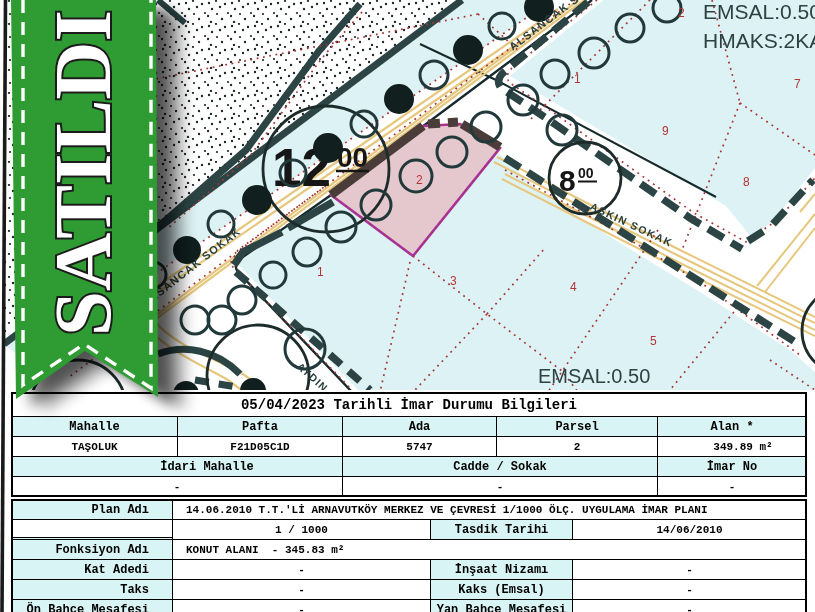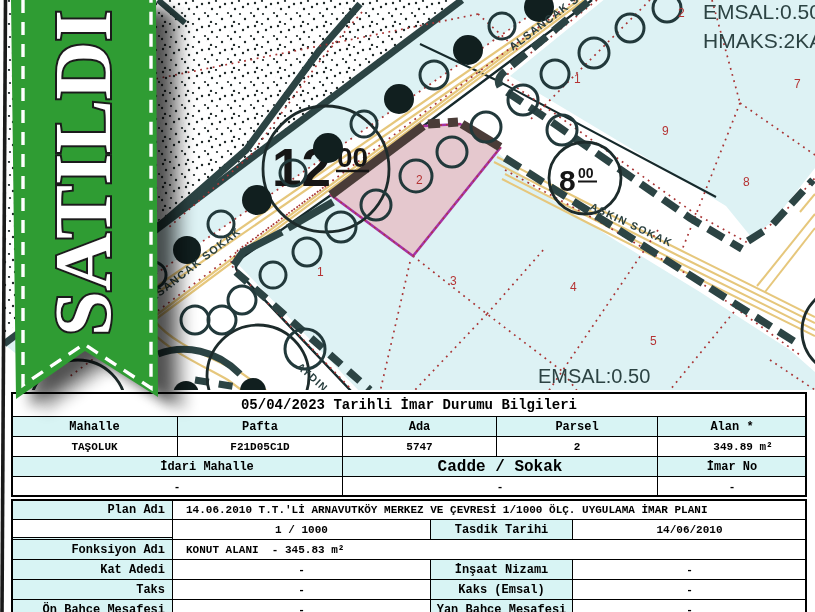--- a/index.html
+++ b/index.html
@@ -5,21 +5,21 @@
   html,body{margin:0;padding:0;}
   body{width:815px;height:612px;position:relative;overflow:hidden;background:#fff;
        font-family:"Liberation Sans", sans-serif;}
   #map{position:absolute;left:0;top:0;}
   .tbl{position:absolute;font-family:"Liberation Mono", monospace;font-weight:bold;color:#000;}
   .cell{position:absolute;box-sizing:border-box;border:1px solid #000;display:flex;
         align-items:center;justify-content:center;white-space:pre;overflow:hidden;}
   .cyan{background:#d8f4f4;}
   .white{background:#fff;}
   .left{justify-content:flex-start;padding-left:13px;}
-  .right{justify-content:flex-end;padding-right:7px;}
+  .right{justify-content:flex-end;padding-right:23px;}
 </style>
 </head>
 <body>
 
 <svg id="map" width="815" height="392" viewBox="0 0 815 392">
   <defs>
     <pattern id="stip" width="23" height="23" patternUnits="userSpaceOnUse">
       <rect width="23" height="23" fill="#ffffff"></rect>
       <g fill="#1e2828">
         <circle cx="2" cy="3" r="1.2"></circle>
@@ -240,21 +240,21 @@
 <div class="cell white" style="left:496px;top:436px;width:162px;height:21px;font-size:11px;">2</div>
 
 <div class="cell cyan" style="left:657px;top:416px;width:150px;height:21px;font-size:12px;">Alan *</div>
 
 <div class="cell white" style="left:657px;top:436px;width:150px;height:21px;font-size:11px;padding-left:22px;">349.89 m²</div>
 
 <div class="cell cyan" style="left:11px;top:456px;width:392px;height:21px;font-size:12px;">İdari Mahalle</div>
 
 <div class="cell white" style="left:11px;top:476px;width:332px;height:21px;font-size:11px;">-</div>
 
-<div class="cell cyan" style="left:342px;top:456px;width:316px;height:21px;font-size:16px;">Cadde / Sokak</div>
+<div class="cell cyan" style="left:342px;top:456px;width:316px;height:21px;font-size:12px;">Cadde / Sokak</div>
 
 <div class="cell white" style="left:342px;top:476px;width:316px;height:21px;font-size:11px;">-</div>
 
 <div class="cell cyan" style="left:657px;top:456px;width:150px;height:21px;font-size:12px;">İmar No</div>
 
 <div class="cell white" style="left:657px;top:476px;width:150px;height:21px;font-size:11px;">-</div>
 </div>
 
 <div class="tbl" id="t2">
 

